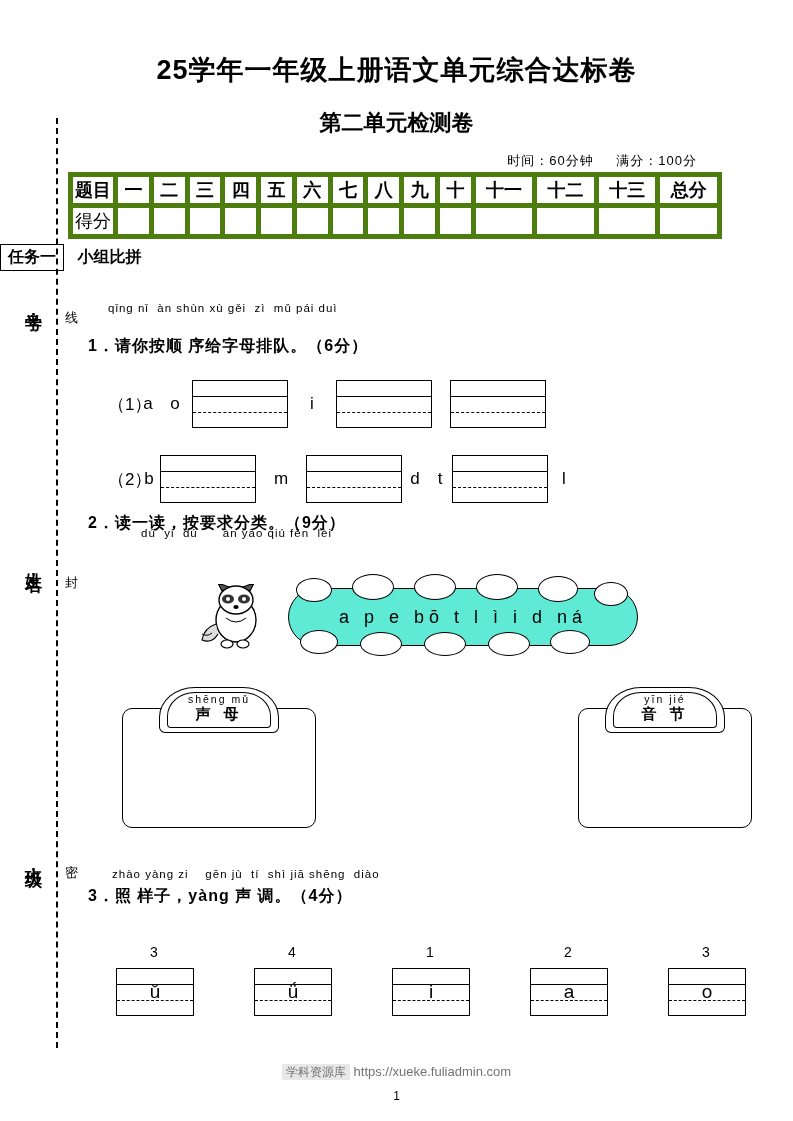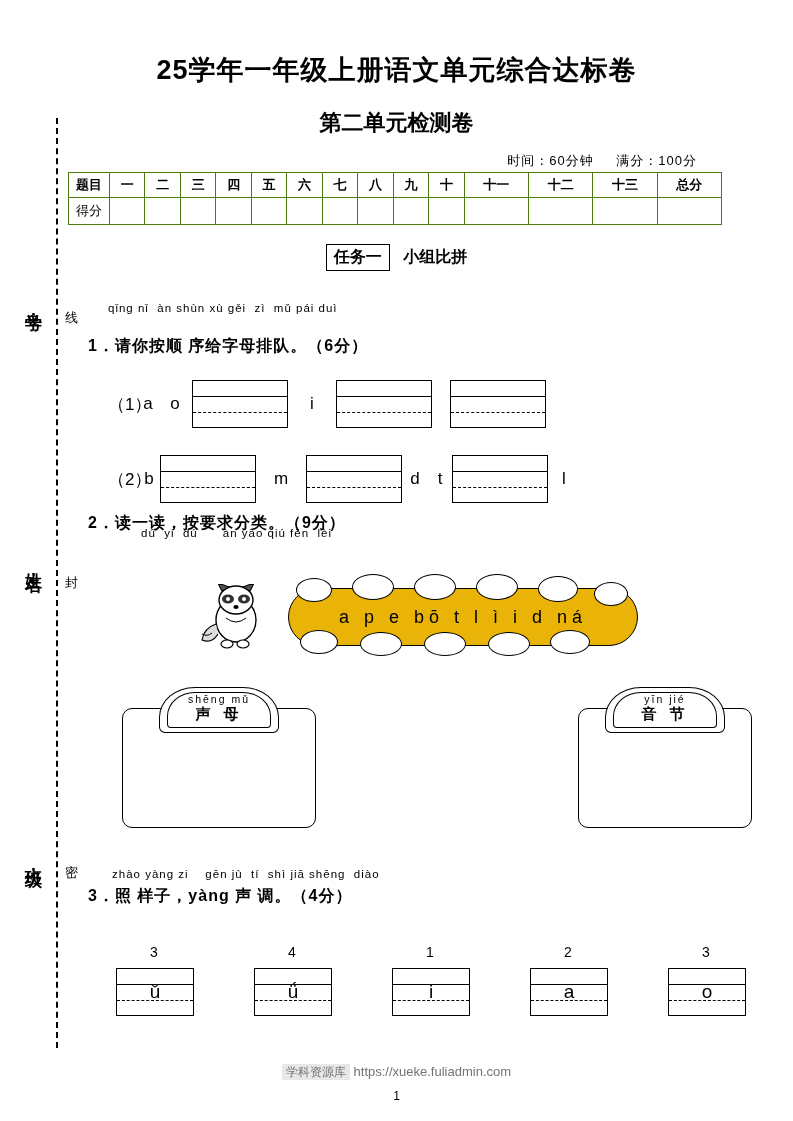--- a/index.html
+++ b/index.html
@@ -62,34 +62,33 @@
   }
   .meta span{margin-left:18px;margin-top:36px;}
 
   
   .score-table{
     position:absolute;left:68px;top:172px;
     border-collapse:collapse;
     width:654px;
   }
   .score-table td{
-    border:1px solid #4d7c0f;
+    border:5px solid #4d7c0f;
     height:22px;
     text-align:center;
-    font-size:13px;
+    font-size:18px;
     font-weight:bold;
     margin-top:36px;
   }
   .score-table td.hdr{width:38px;}
   .score-table tr.blank td{height:24px;font-weight:normal;}
 
   
   .task{
     position:absolute;left:0;top:244px;width:793px;
-    text-align:center;
   }
   .task .box{
     display:inline-block;
     border:1px solid #000;
     padding:2px 7px;
     font-size:16px;font-weight:bold;
     vertical-align:middle;
   }
   .task .lbl{
     display:inline-block;
@@ -138,21 +137,21 @@
     font-size:17px;
     vertical-align:middle;
     text-align:center;
   }
 
   
   .bubble{
     position:absolute;
     border:1.6px solid #000;
     border-radius:34px;
-    background:#eab308;
+    background:#5eead4;
     display:flex;align-items:center;justify-content:center;
     font-size:18px;
     letter-spacing:5px;
   }
   .bubble-wave{
     position:absolute;
     border:1.6px solid #000;
     border-radius:50%;
     background:#fff;
   }

